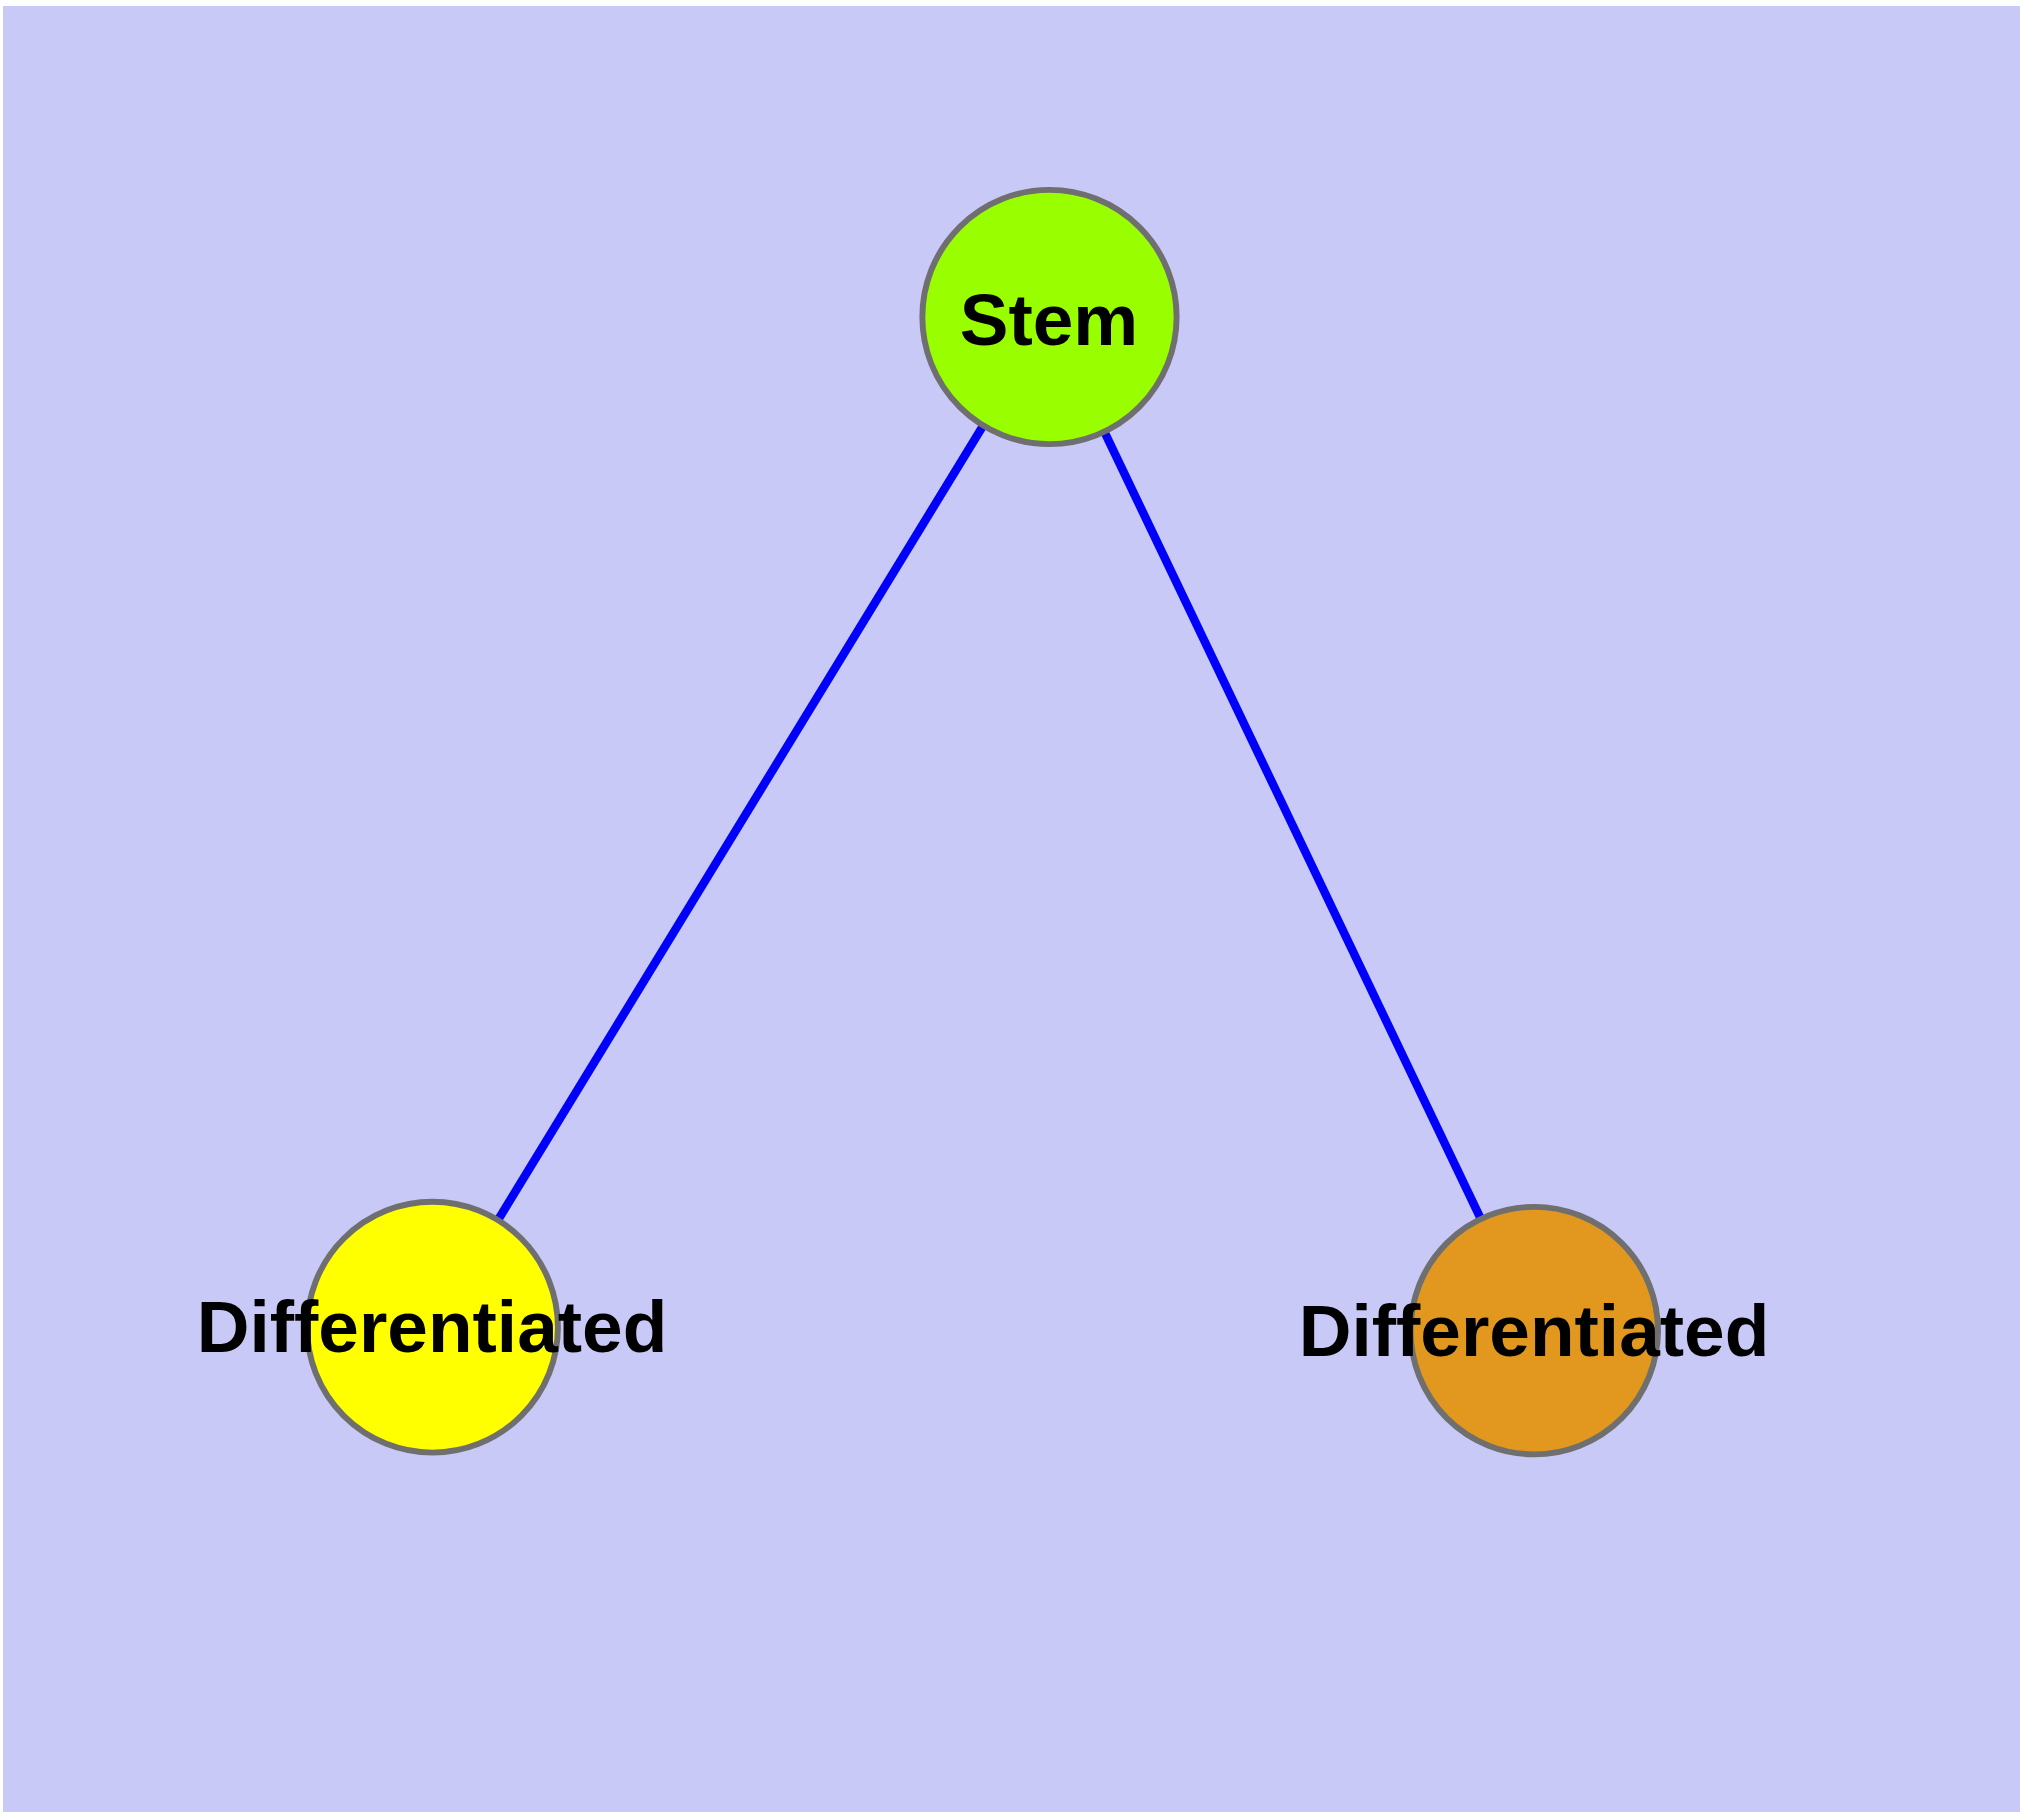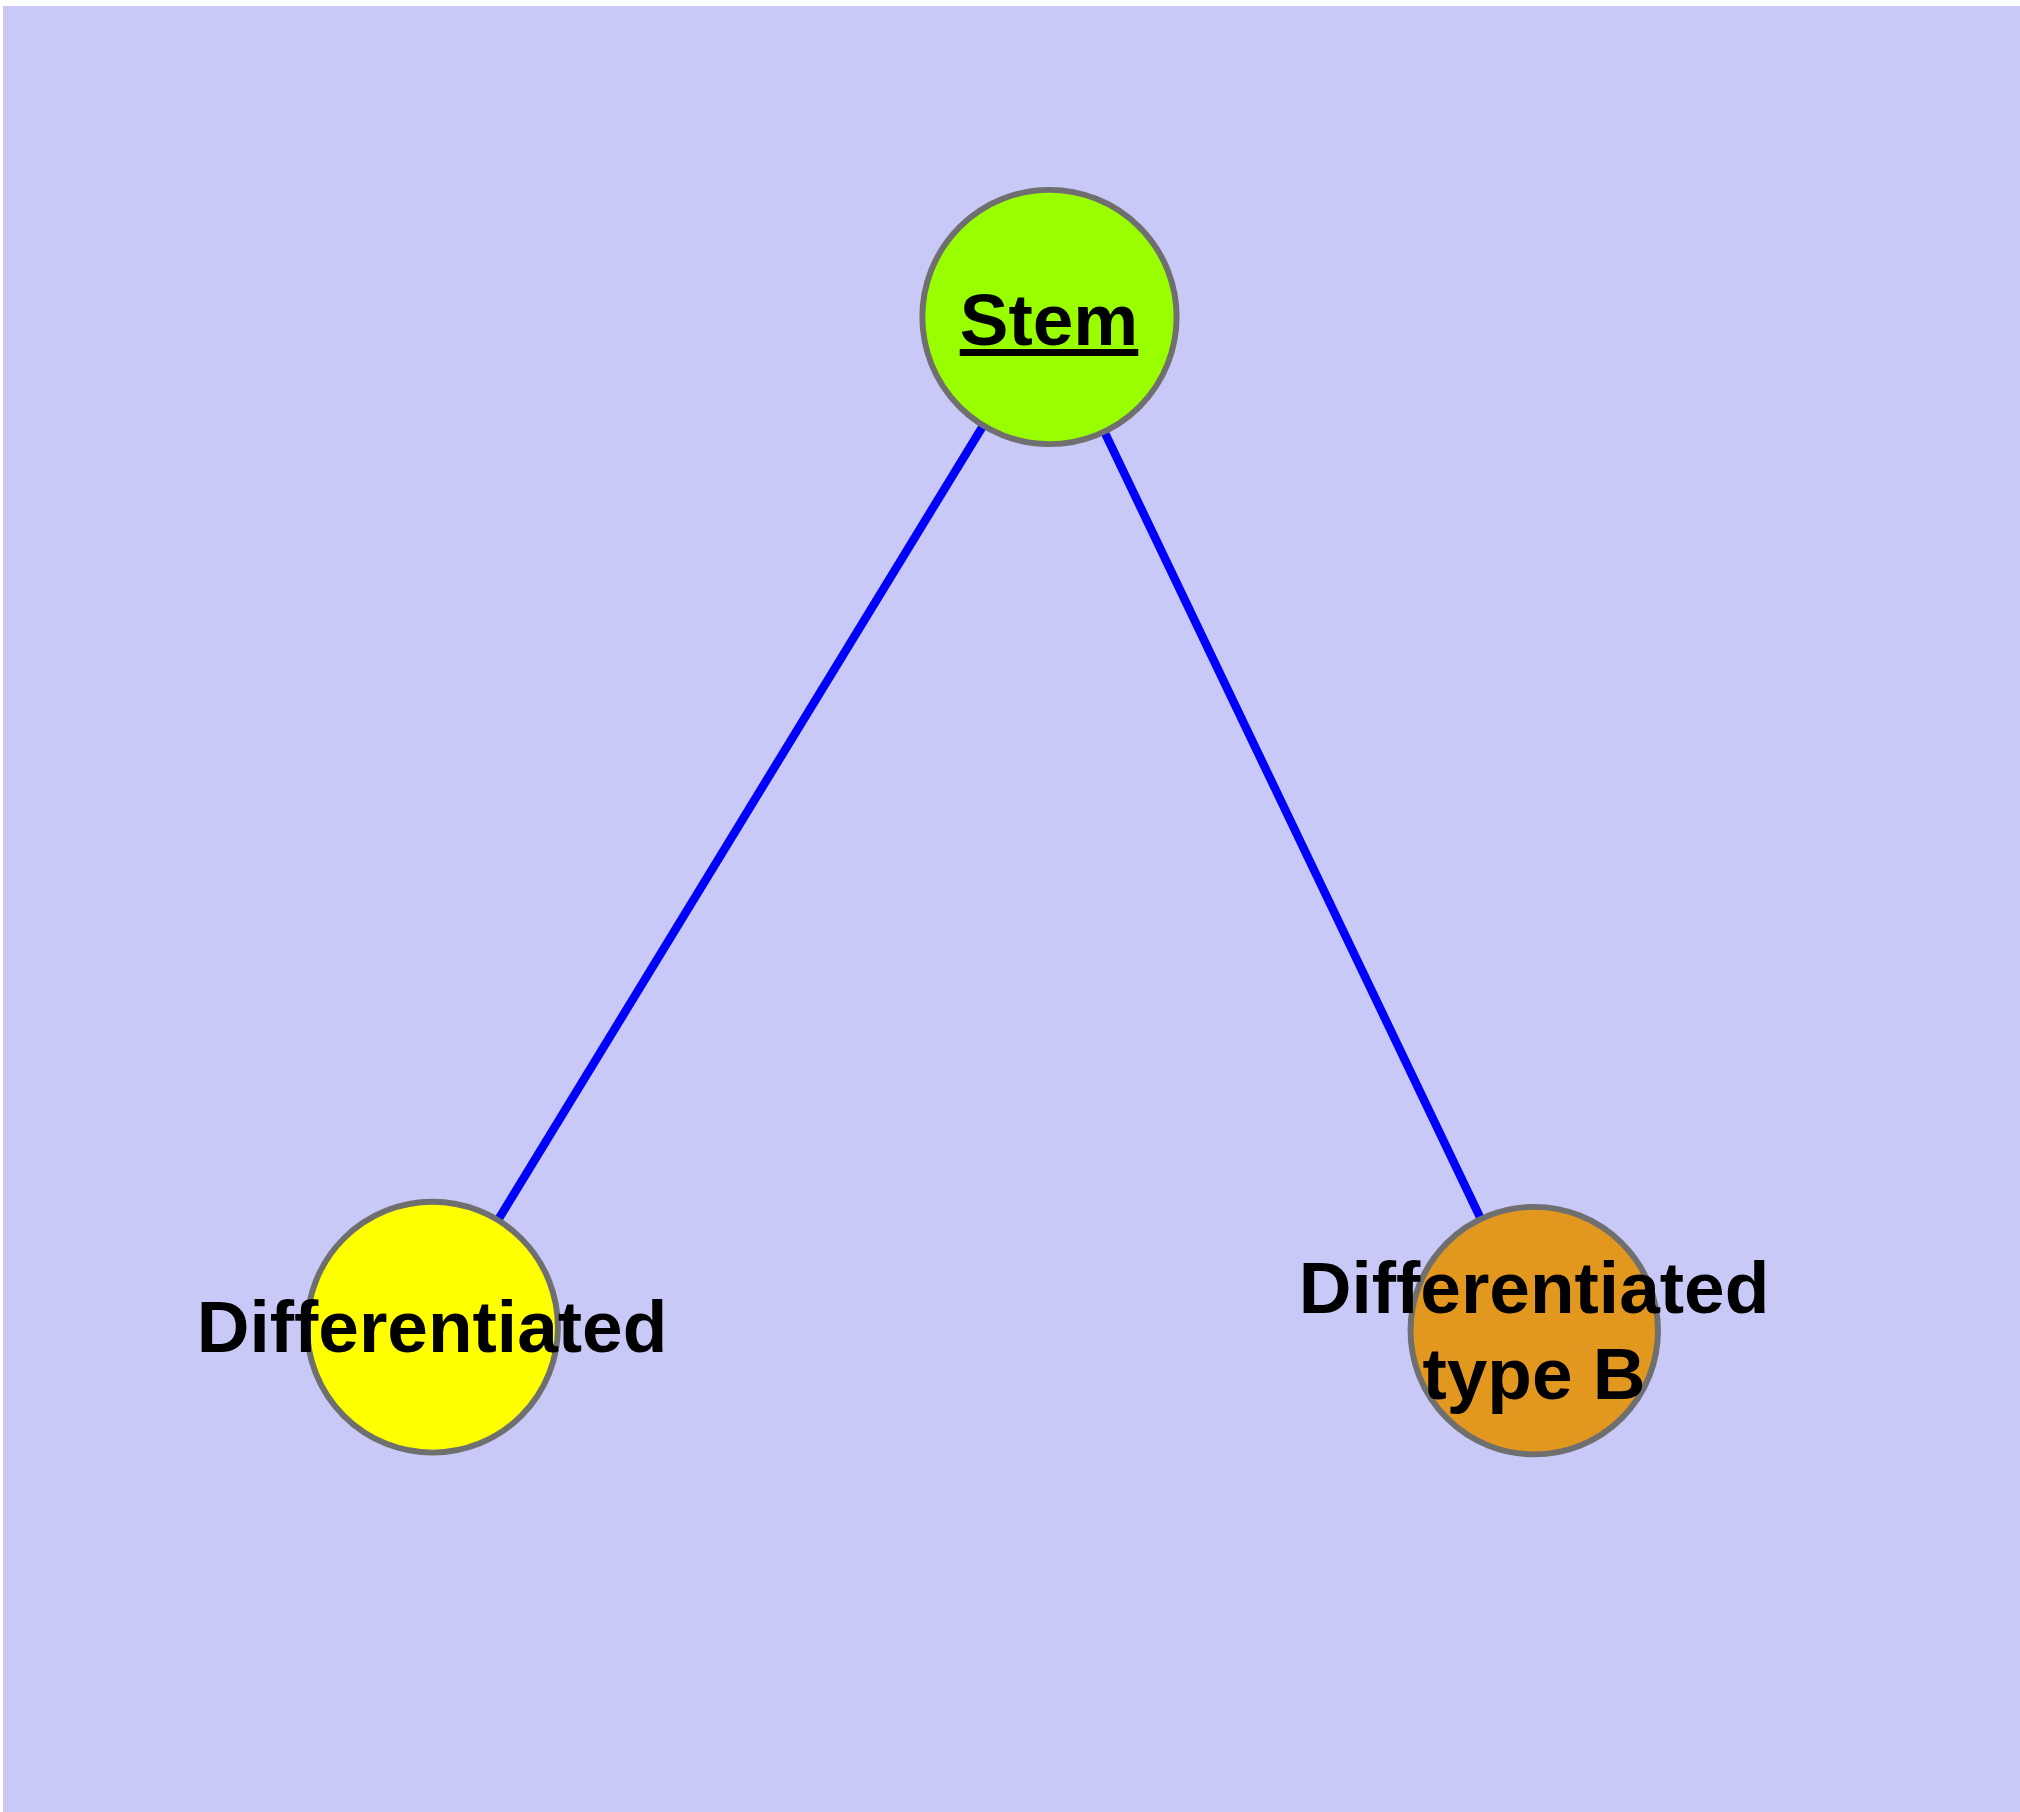--- a/index.html
+++ b/index.html
@@ -71,27 +71,26 @@
   <svg class="graph-svg" viewBox="0 0 2384 2138">
 
     <line class="edge" x1="1238" y1="374" x2="510" y2="1566"></line>
     <line class="edge" x1="1238" y1="374" x2="1810" y2="1570"></line>
 
     <circle class="node" cx="1238" cy="374" r="150" fill="#99ff00"></circle>
     <circle class="node" cx="510" cy="1566" r="148" fill="#ffff00"></circle>
     <circle class="node" cx="1810" cy="1570" r="146" fill="#e2981f"></circle>
   </svg>
 
-  <div class="node-label" style="left:1049px; top:320px;text-decoration:underline;">
+  <div class="node-label" style="left:1049px; top:320px;">
     <span>Stem</span>
     <span></span>
   </div>
 
   <div class="node-label" style="left:432px; top:1327px;">
     <span>Differentiated</span>
   </div>
 
   <div class="node-label" style="left:1534px; top:1331px;">
     <span>Differentiated</span>
-    <span>type B</span>
   </div>
 </div>
 
 
 </body></html>

